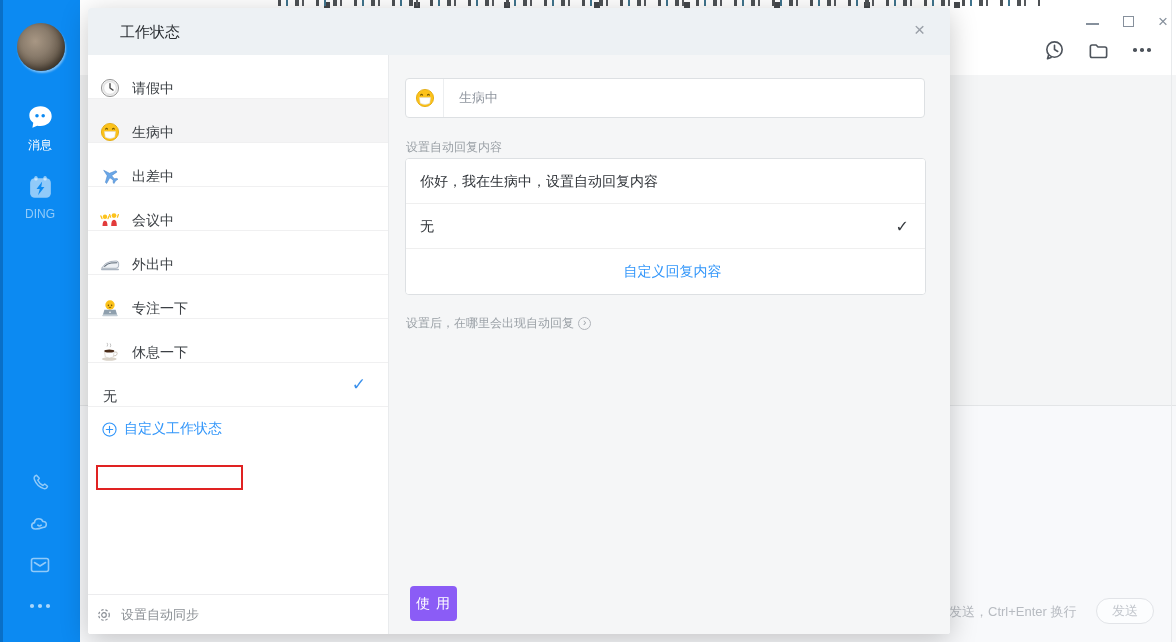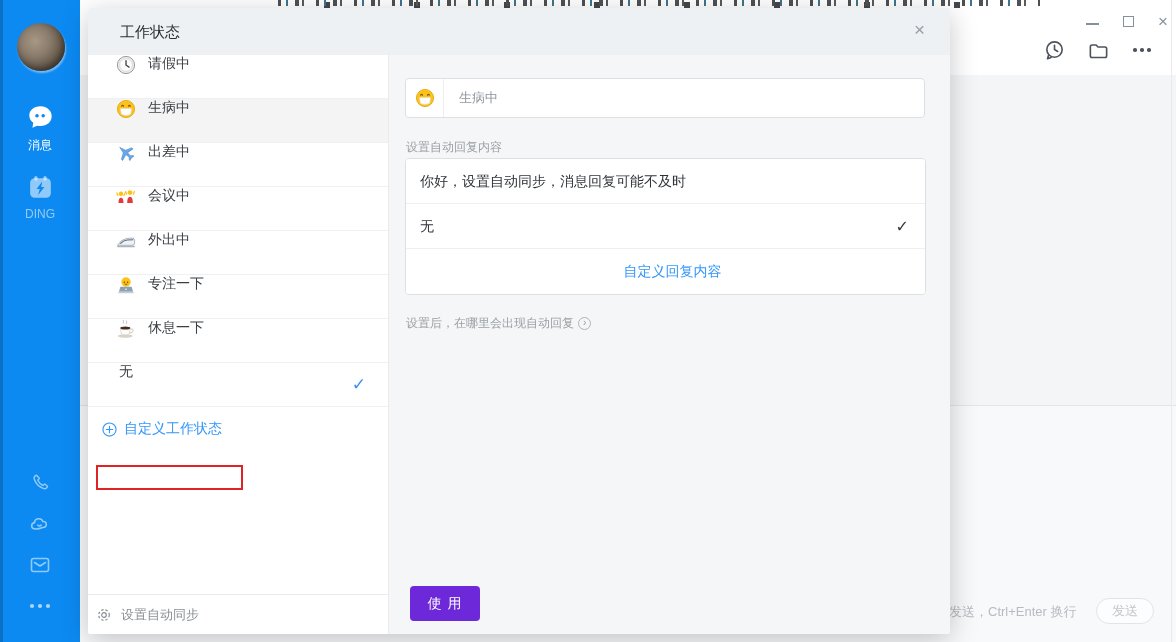--- a/index.html
+++ b/index.html
@@ -42,21 +42,21 @@
   .nav-dim .nav-label { color:rgba(255,255,255,.55); }
   .side-tool { position:absolute; left:0; width:80px; display:flex; justify-content:center; cursor:pointer; }
 
   
   .modal { position:absolute; left:88px; top:8px; width:862px; height:626px; background:#fff; border-radius:3px; box-shadow:0 6px 28px rgba(0,0,0,.22); z-index:20; overflow:hidden; }
   .modal-header { position:absolute; left:0; top:0; width:862px; height:47px; background:#edf1f4; }
   .modal-title { position:absolute; left:32px; top:0; line-height:47px; font-size:15px; color:#2b2f33; }
   .modal-close { position:absolute; right:25px; top:12px; font-size:19px; color:#9aa0a8; line-height:1; cursor:pointer; }
 
   .status-col { position:absolute; left:0; top:47px; width:301px; bottom:0; background:#fff; border-right:1px solid #e9ebed; }
-  .status-row { position:relative; height:44px; border-bottom:1px solid #f0f0f1; display:flex; align-items:flex-start; padding-left:28px; cursor:pointer; background:#fff; }
+  .status-row { position:relative; height:44px; border-bottom:1px solid #f0f0f1; display:flex; align-items:flex-end; padding-left:12px; cursor:pointer; background:#fff; }
   .status-row.selected { background:#f4f4f5; }
   .status-emoji { width:20px; height:20px; margin-right:12px; flex:none; display:flex; }
   .status-label { font-size:14px; color:#3c4045; }
   .row-check { position:absolute; right:22px; top:0; line-height:44px; color:#3b91ec; font-size:17px; font-weight:bold; }
   .custom-row { position:relative; height:44px; display:flex; align-items:center; padding-left:14px; cursor:pointer; }
   .custom-label { font-size:14px; color:#3296fa; margin-left:7px; }
   .annotation-box { position:absolute; left:8px; top:410px; width:147px; height:25px; border:2px solid #e02222; pointer-events:none; z-index:6; }
   .auto-sync-row { position:absolute; left:0; bottom:0; width:300px; height:40px; border-top:1px solid #ececee; display:flex; align-items:center; padding-left:8px; cursor:pointer; background:#fff; }
   .auto-sync-label { font-size:13px; color:#8b9095; margin-left:9px; }
 
@@ -66,21 +66,21 @@
   .status-input-text { font-size:13px; color:#8f959e; padding-left:15px; }
   .auto-reply-label { position:absolute; left:17px; top:84px; font-size:12px; color:#9aa0a6; }
   .reply-box { position:absolute; left:16px; top:103px; width:521px; height:137px; background:#fff; border:1px solid #dde0e3; border-radius:4px; overflow:hidden; }
   .reply-row { position:relative; height:45px; line-height:45px; padding-left:14px; font-size:14px; color:#2f3338; border-bottom:1px solid #efefef; cursor:pointer; background:#fff; }
   .reply-row:last-child { border-bottom:none;text-align:center; }
   .reply-check { position:absolute; right:16px; top:0; color:#33373c; font-size:16px; font-weight:bold; }
   .reply-custom { color:#3296fa; }
   .panel-hint { position:absolute; left:17px; top:248px; font-size:12px; color:#9aa0a6; display:flex; align-items:center;margin-top:12px; }
   .hint-circle { width:13px; height:13px; border:1px solid #b0b4ba; border-radius:50%; margin-left:4px; position:relative; flex:none; }
   .hint-circle::after { content:"›"; position:absolute; left:4px; top:-1px; font-size:10px; color:#9aa0a6; }
-  .use-button { position:absolute; left:21px; top:531px; width:70px; height:35px; background:#6d28d9; border-radius:4px; color:#fff; font-size:14px; display:flex; align-items:center; justify-content:center; cursor:pointer; letter-spacing:1px; }
+  .use-button { position:absolute; left:21px; top:531px; width:47px; height:35px; background:#8b5cf6; border-radius:4px; color:#fff; font-size:14px; display:flex; align-items:center; justify-content:center; cursor:pointer; letter-spacing:1px; }
   svg { display:block; }
 </style>
 </head>
 <body>
 
 <div id="screen">
 
   <div class="topbar"></div>
   <div class="top-clip"></div>
 
@@ -298,21 +298,21 @@
             <path d="M12.4 7.1 q1-1.5 2 0" stroke="#7a5b00" stroke-width="1.1" fill="none" stroke-linecap="round"></path>
             <path d="M4.4 9.6 L15.6 9.6 L14.7 15.2 Q10 17.8 5.3 15.2 Z" fill="#ffffff" stroke="#d9d9d9" stroke-width=".5"></path>
           </svg>
         </span>
         <span class="status-input-text">生病中</span>
       </div>
 
       <div class="auto-reply-label">设置自动回复内容</div>
 
       <div class="reply-box">
-        <div class="reply-row">你好，设置自动同步，消息回复可能不及时</div>
+        <div class="reply-row">你好，我在生病中，设置自动回复内容</div>
         <div class="reply-row">
           <span>无</span>
           <span class="reply-check">✓</span>
         </div>
         <div class="reply-row reply-custom">自定义回复内容</div>
       </div>
 
       <div class="panel-hint">
         <span>设置后，在哪里会出现自动回复</span>
         <span class="hint-circle"></span>

